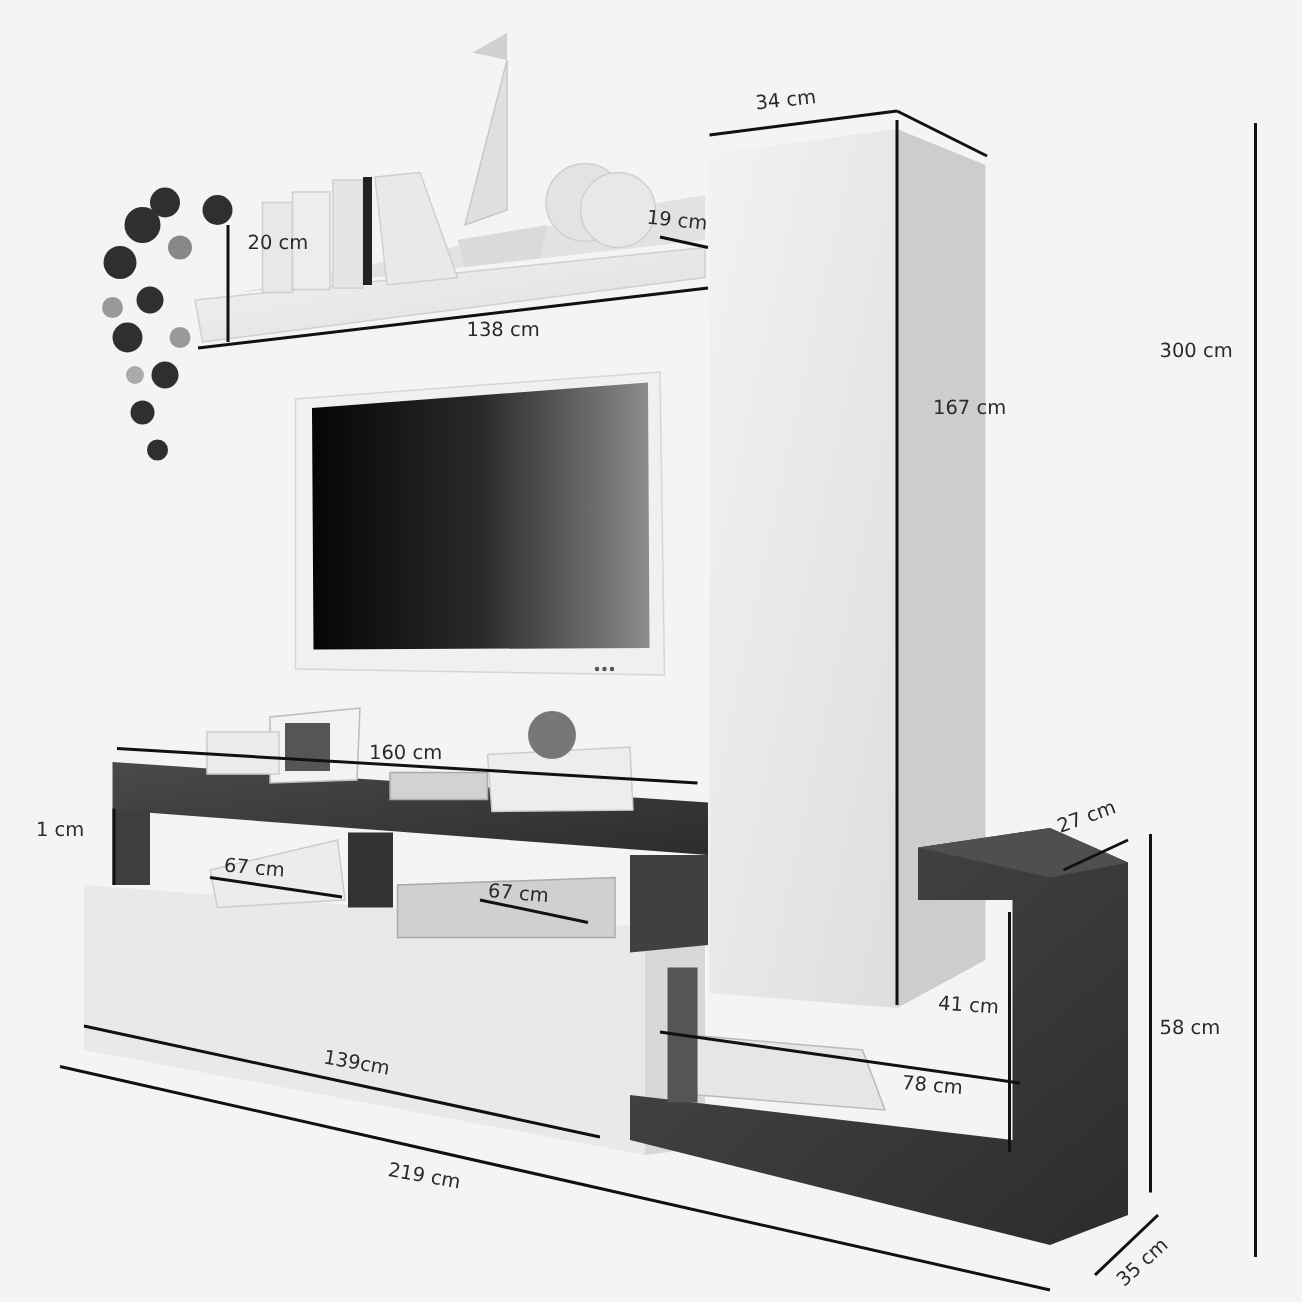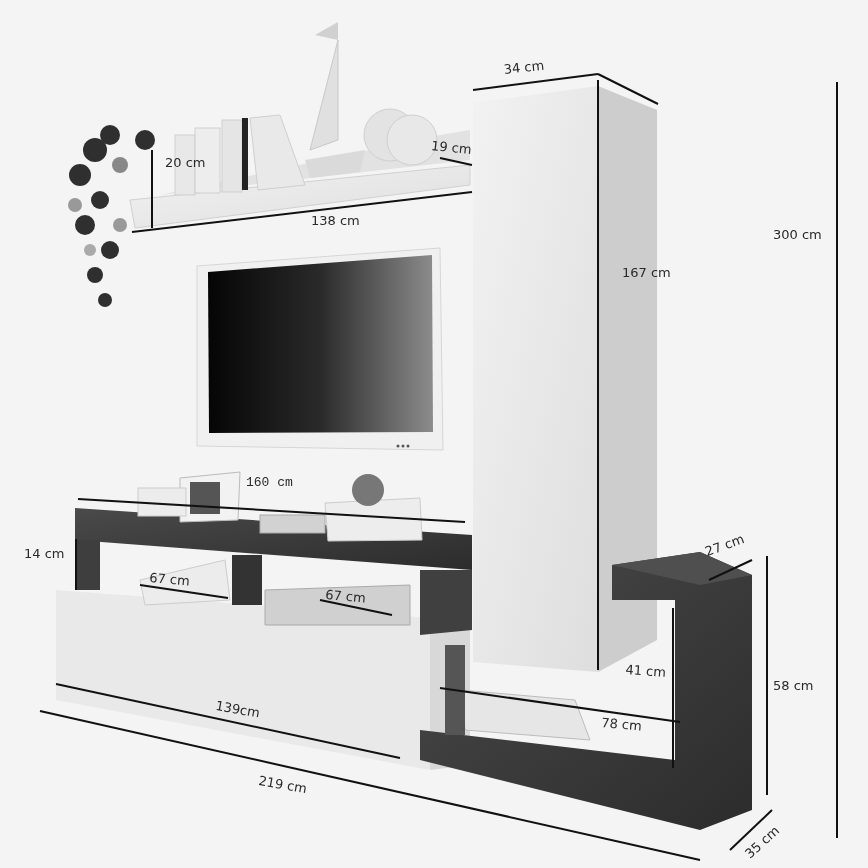--- a/index.html
+++ b/index.html
@@ -124,22 +124,22 @@
     <line x1="730" y1="850" x2="772" y2="810"></line>
   </g>
 </svg>
 
 <div class="lbl" style="left:165px;top:155px;">20 cm</div>
 <div class="lbl" style="left:432px;top:138px;transform:rotate(6deg);">19 cm</div>
 <div class="lbl" style="left:311px;top:213px;text-align:center;">138 cm</div>
 <div class="lbl" style="left:503px;top:62px;transform:rotate(-6deg);">34 cm</div>
 <div class="lbl" style="left:606px;top:265px;margin-left:16px;">167 cm</div>
 <div class="lbl" style="left:773px;top:227px;">300 cm</div>
-<div class="lbl" style="left:246px;top:475px;font-family:Liberation Mono, monospace;">160 cm</div>
-<div class="lbl" style="left:24px;top:546px;">14 cm</div>
+<div class="lbl" style="left:246px;top:495px;">160 cm</div>
+<div class="lbl" style="left:24px;top:546px;">1 cm</div>
 <div class="lbl" style="left:150px;top:570px;transform:rotate(5deg);">67 cm</div>
 <div class="lbl" style="left:326px;top:587px;transform:rotate(5deg);">67 cm</div>
 <div class="lbl" style="left:217px;top:698px;transform:rotate(10deg);">139cm</div>
 <div class="lbl" style="left:260px;top:773px;transform:rotate(10deg);">219 cm</div>
 <div class="lbl" style="left:703px;top:545px;transform:rotate(-20deg);">27 cm</div>
 <div class="lbl" style="left:773px;top:634px;margin-top:44px;">58 cm</div>
 <div class="lbl" style="left:626px;top:662px;transform:rotate(4deg);">41 cm</div>
 <div class="lbl" style="left:602px;top:715px;transform:rotate(5deg);">78 cm</div>
 <div class="lbl" style="left:742px;top:850px;transform:rotate(-42deg);">35 cm</div>
 

